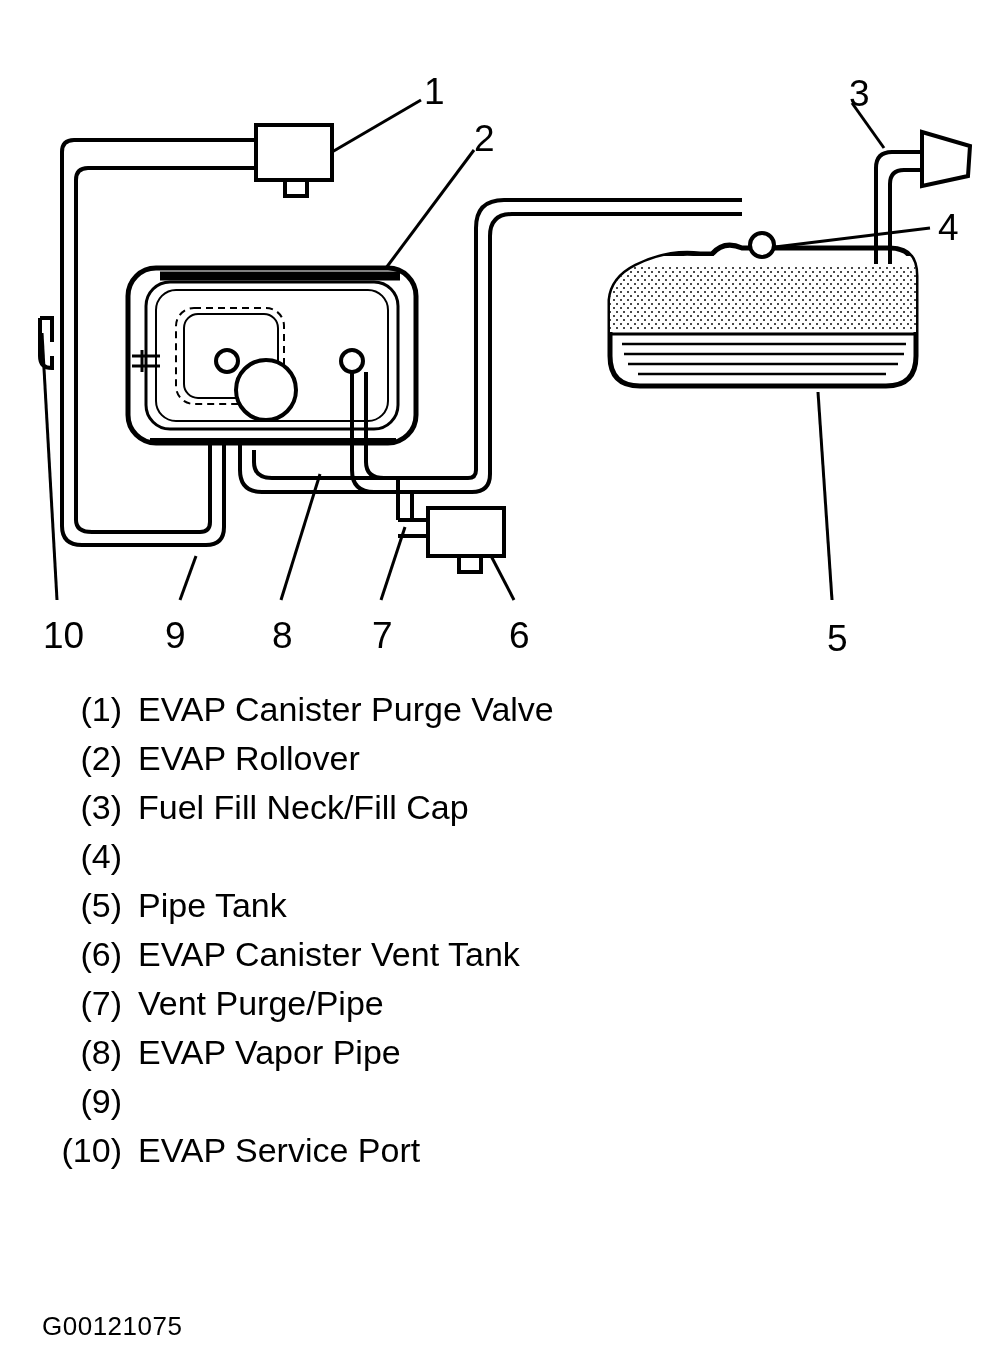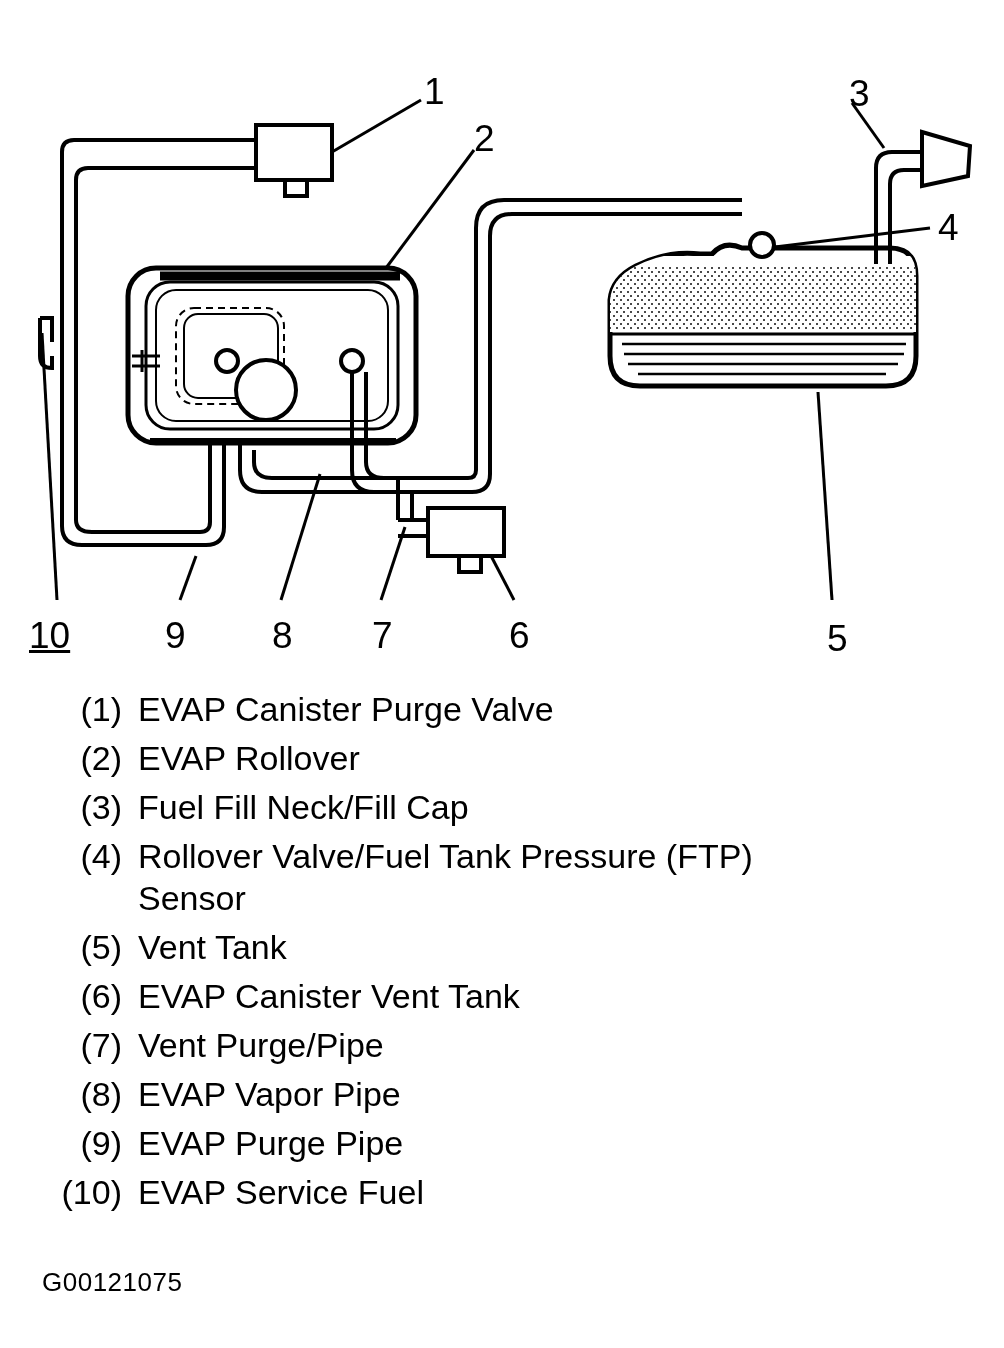--- a/index.html
+++ b/index.html
@@ -53,21 +53,21 @@
     flex: 0 0 auto;
   }
   .legend-label {
     font-size: 34px;
     line-height: 42px;
     max-width: 700px;
   }
   #figure-code {
     position: absolute;
     left: 42px;
-    top: 1267px;
+    top: 1311px;
     font-size: 26px;
     letter-spacing: 0.5px;
     font-family: "Liberation Sans", sans-serif;
   }
 </style>
 </head>
 <body>
 
 <div id="diagram-area">
 
@@ -209,21 +209,21 @@
 
   <div class="callout-num" style="left:424px; top:73px;">1</div>
   <div class="callout-num" style="left:474px; top:120px;">2</div>
   <div class="callout-num" style="left:849px; top:75px;">3</div>
   <div class="callout-num" style="left:938px; top:209px;">4</div>
   <div class="callout-num" style="left:827px; top:620px;">5</div>
   <div class="callout-num" style="left:509px; top:617px;">6</div>
   <div class="callout-num" style="left:372px; top:617px;">7</div>
   <div class="callout-num" style="left:272px; top:617px;">8</div>
   <div class="callout-num" style="left:165px; top:617px;">9</div>
-  <div class="callout-num" style="left:29px;  top:617px;text-decoration:underline;">10</div>
+  <div class="callout-num" style="left:43px;  top:617px;">10</div>
 
 </div>
 
 <div id="legend">
 
   <div class="legend-row">
     <div class="legend-num">(1)</div>
     <div class="legend-label">EVAP Canister Purge Valve</div>
   </div>
 
@@ -232,48 +232,46 @@
     <div class="legend-label">EVAP Rollover</div>
   </div>
 
   <div class="legend-row">
     <div class="legend-num">(3)</div>
     <div class="legend-label">Fuel Fill Neck/Fill Cap</div>
   </div>
 
   <div class="legend-row">
     <div class="legend-num">(4)</div>
-    <div class="legend-label">Rollover Valve/Fuel Tank Pressure (FTP) Sensor</div>
   </div>
 
   <div class="legend-row">
     <div class="legend-num">(5)</div>
-    <div class="legend-label">Vent Tank</div>
+    <div class="legend-label">Pipe Tank</div>
   </div>
 
   <div class="legend-row">
     <div class="legend-num">(6)</div>
     <div class="legend-label">EVAP Canister Vent Tank</div>
   </div>
 
   <div class="legend-row">
     <div class="legend-num">(7)</div>
     <div class="legend-label">Vent Purge/Pipe</div>
   </div>
 
   <div class="legend-row">
     <div class="legend-num">(8)</div>
     <div class="legend-label">EVAP Vapor Pipe</div>
   </div>
 
   <div class="legend-row">
     <div class="legend-num">(9)</div>
-    <div class="legend-label">EVAP Purge Pipe</div>
   </div>
 
   <div class="legend-row">
     <div class="legend-num">(10)</div>
-    <div class="legend-label">EVAP Service Fuel</div>
+    <div class="legend-label">EVAP Service Port</div>
   </div>
 
 </div>
 
 <div id="figure-code">G00121075</div>
 
 </body></html>

